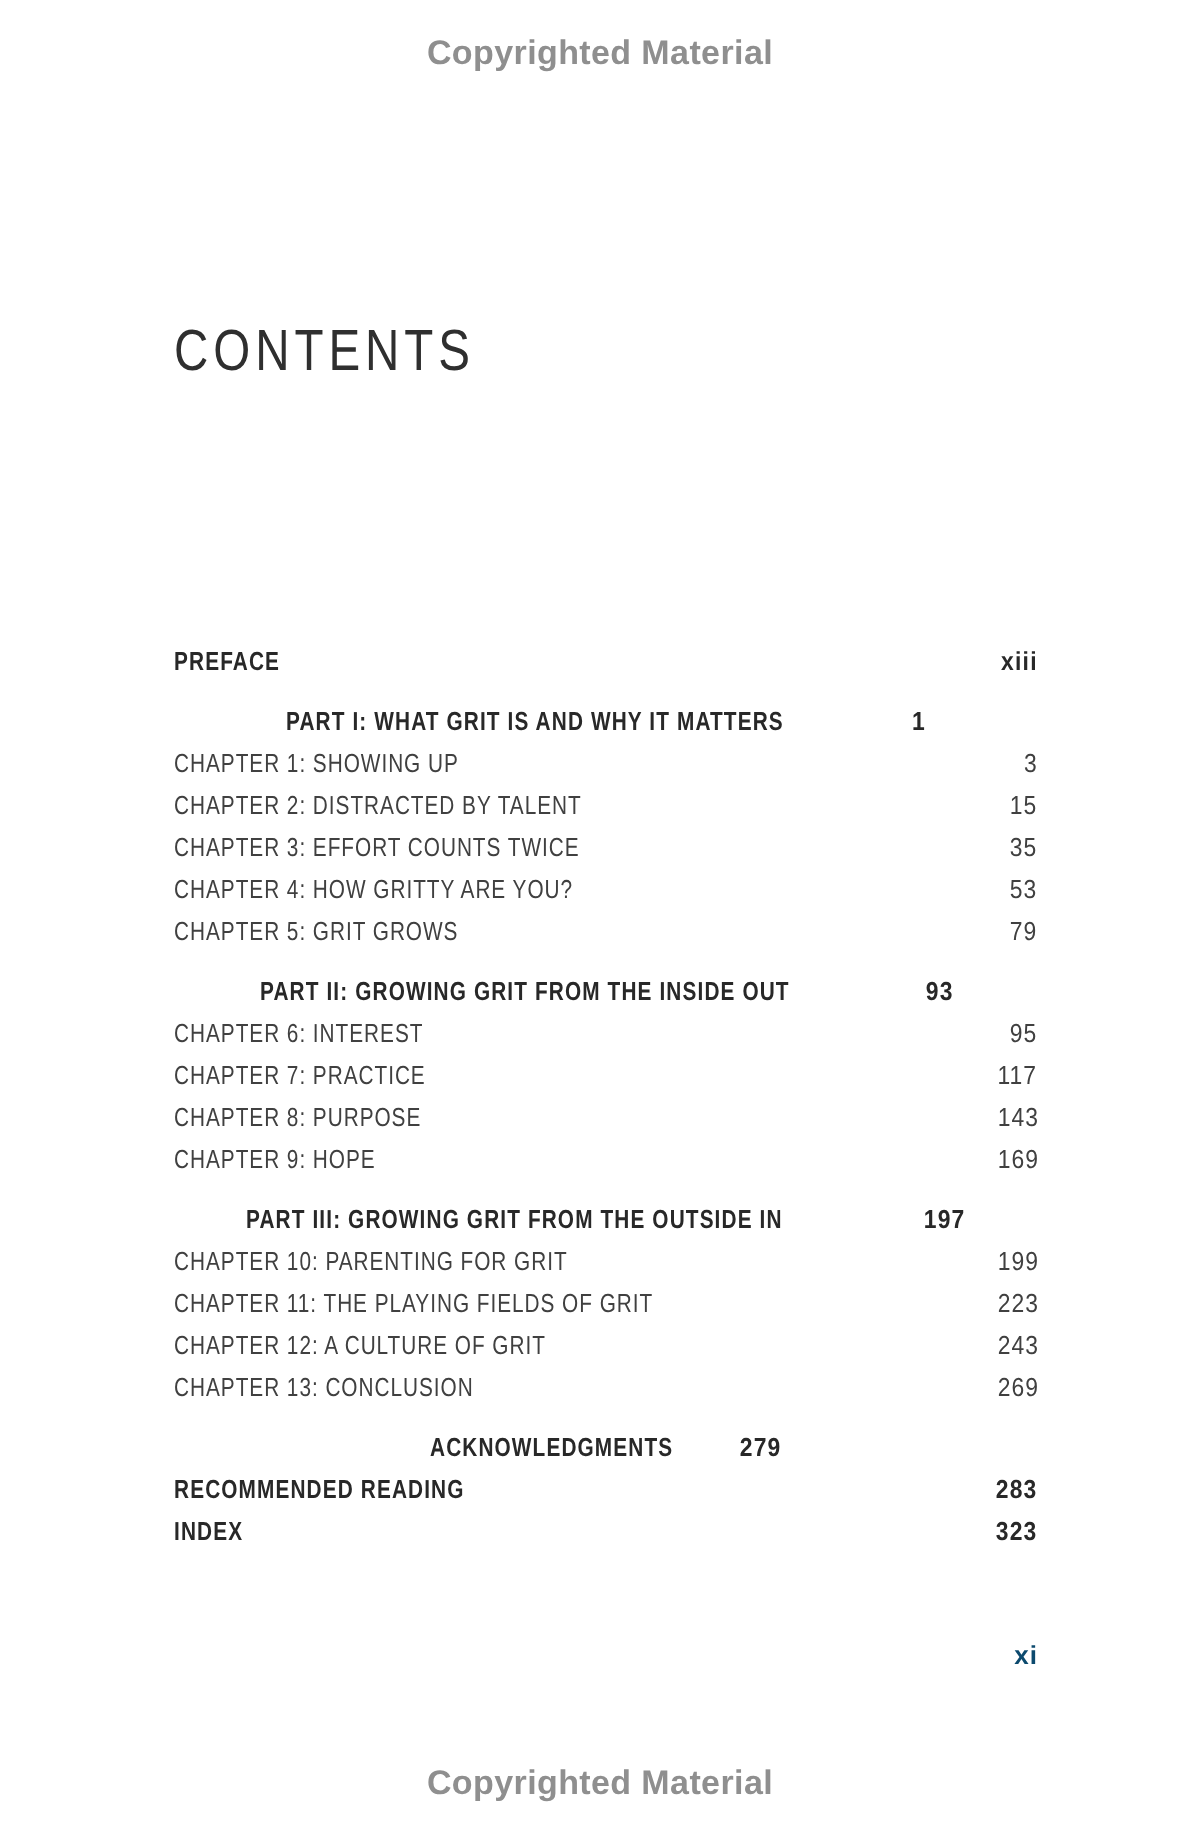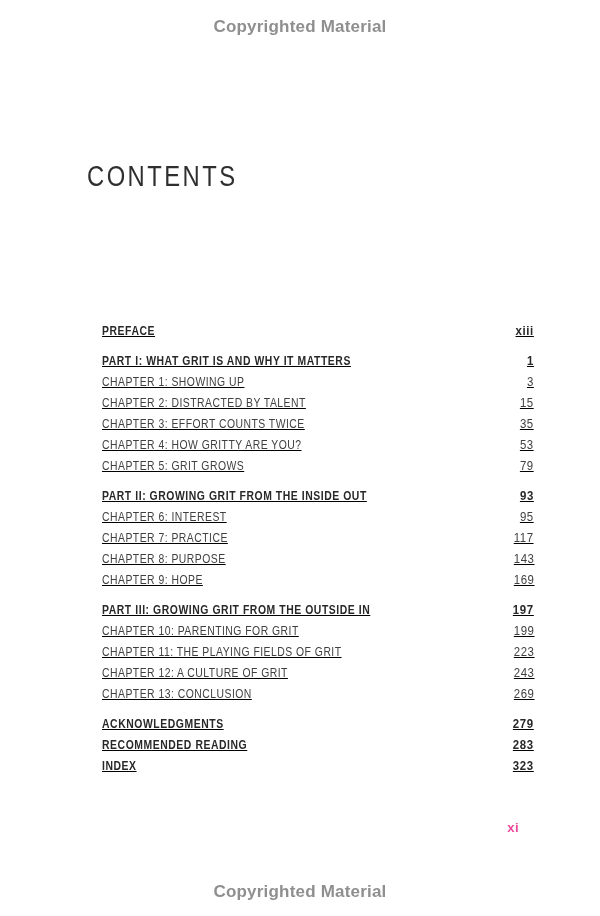--- a/index.html
+++ b/index.html
@@ -35,37 +35,36 @@
     font-size: 29px;
     font-weight: 400;
     color: #2f2f2f;
     letter-spacing: 3px;
     white-space: nowrap;
     transform: scaleX(0.82);
     transform-origin: 0 50%;
   }
   .toc {
     position: absolute;
-    left: 102px;
+    left: 87px;
     top: 320px;
     width: 432px;
-    text-decoration: underline;
   }
   .row {
     display: flex;
     justify-content: space-between;
     align-items: baseline;
     height: 21px;
     line-height: 21px;
     font-size: 13px;
     letter-spacing: 0.6px;
     color: #404040;
     white-space: nowrap;
   }
-  .row.spaced { margin-top: 9px; }
+  .row.spaced { margin-top: 9px; justify-content: center; }
   .row.front, .row.part, .row.back {
     font-weight: 700;
     color: #282828;
     letter-spacing: 0.7px;
   }
   .row .label {
     display: inline-block;
     transform: scaleX(0.80);
     transform-origin: 0 50%;
   }
@@ -73,21 +72,21 @@
     display: inline-block;
     transform: scaleX(0.88);
     transform-origin: 100% 50%;
   }
   .folio {
     position: absolute;
     top: 820px;
     right: 81px;
     font-size: 13px;
     font-weight: 700;
-    color: #ec4899;
+    color: #0c4a6e;
     letter-spacing: 0.5px;
   }
 </style>
 </head>
 <body>
 
 <div class="page">
   <div class="copyright top">Copyrighted Material</div>
 
   <h1 class="title">CONTENTS</h1>

